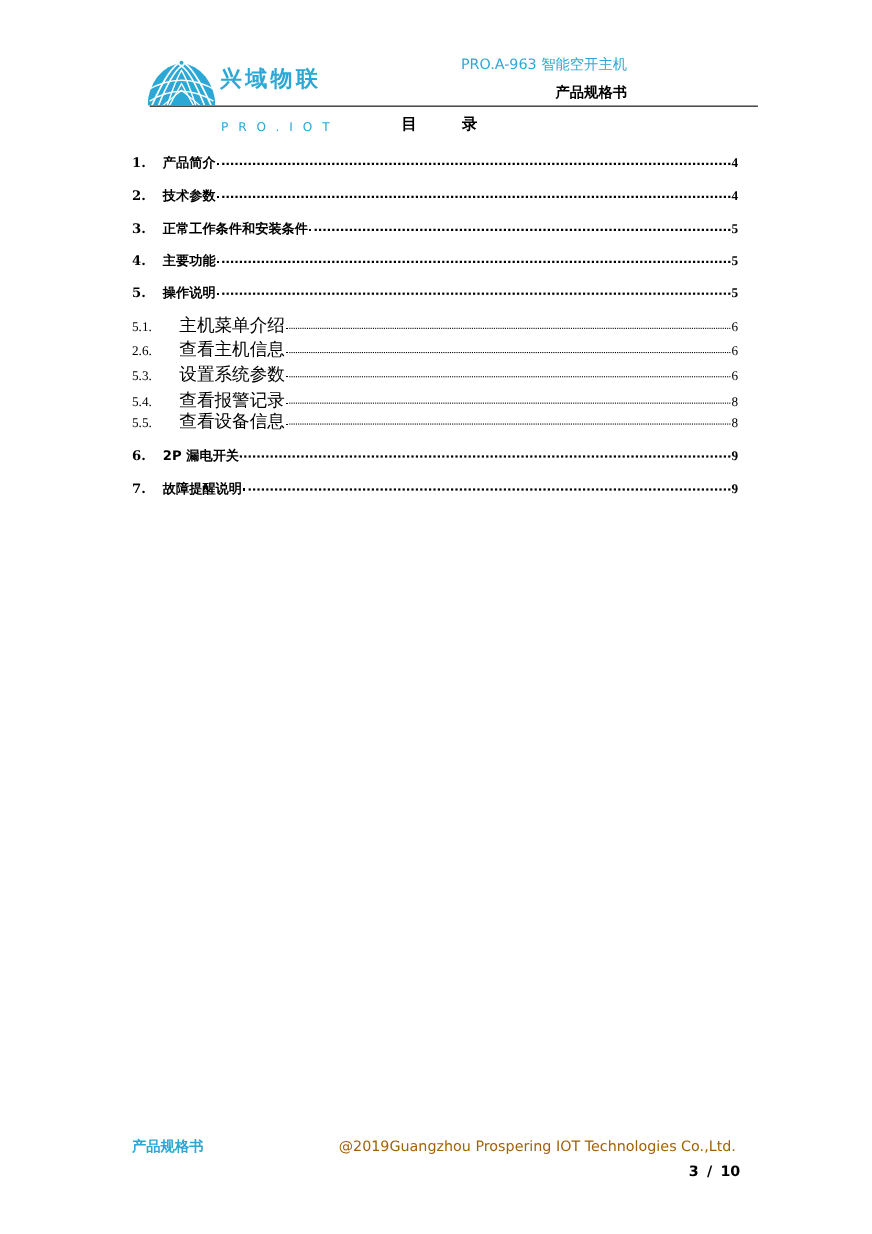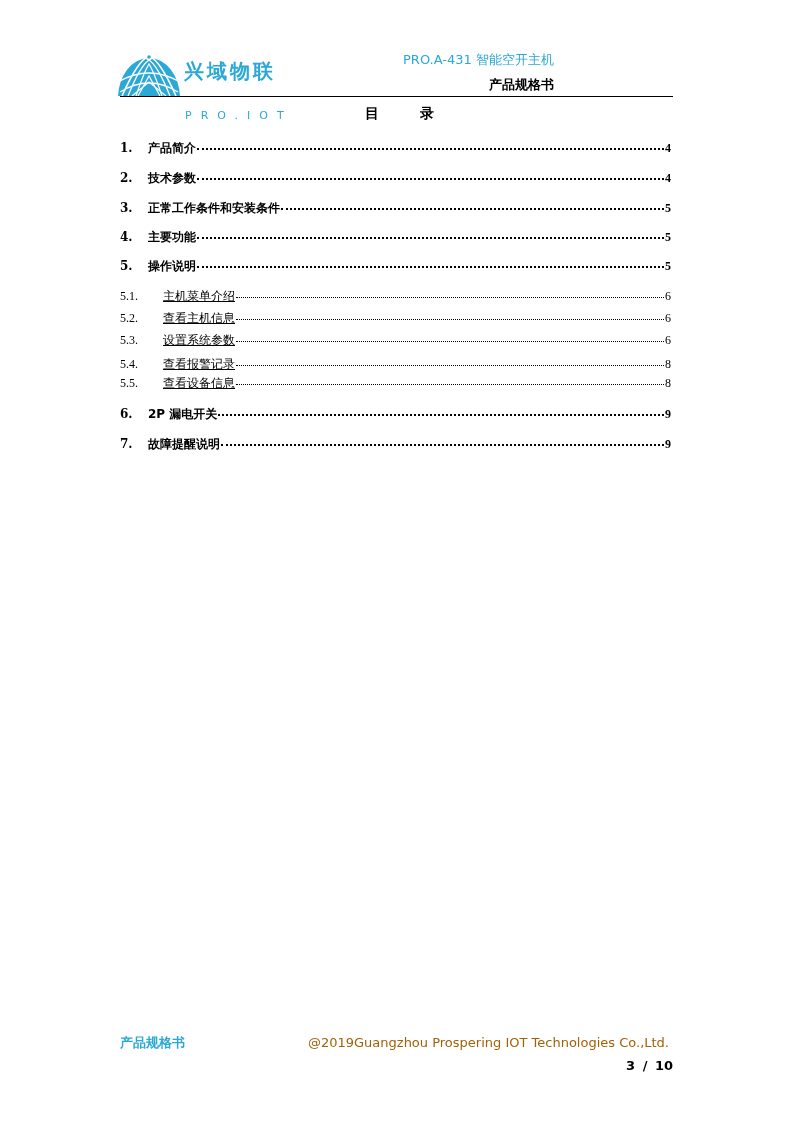--- a/index.html
+++ b/index.html
@@ -11,21 +11,21 @@
     }
     body {
       position: relative;
       font-family: "DejaVu Serif", "Liberation Serif", serif;
       color: #000;
     }
 
     
     .header {
       position: absolute;
-      left: 0; top: 0;
+      left: 16px; top: 0;
       width: 674px; height: 100px; text-align: right;
     }
     .logo {
       position: absolute;
       left: 118px; top: 52px;
       width: 160px; height: 44px;
     }
     .logo-mark {
       position: absolute;
       left: 0; top: 0;
@@ -118,21 +118,21 @@
     .toc-num {
       display: inline-block;
       flex: 0 0 auto;
     }
     .lvl1 .toc-num { width: 28px; font-family: "DejaVu Serif", "Liberation Serif", serif; }
     .lvl2 .toc-num { width: 43px; font-family: "Liberation Serif", "DejaVu Serif", serif; font-size: 12px; }
     .toc-label {
       flex: 0 0 auto;
     }
     .lvl1 .toc-label { font-family: "DejaVu Sans", sans-serif; font-weight: bold; font-size: 12px; }
-    .lvl2 .toc-label { font-family: "DejaVu Serif", serif; font-size: 12px; text-decoration: underline; }
+    .lvl2 .toc-label { font-family: "DejaVu Serif", serif; font-size: 16px; }
     .toc-leader {
       flex: 1 1 auto;
       height: 1px;
       margin: 0 1px;
       border-bottom: 1px dotted #000;
       transform: translateY(-2px);
     }
     .lvl1 .toc-leader { border-bottom: 2px dotted #000; }
     .toc-page {
       flex: 0 0 auto;
@@ -196,21 +196,21 @@
           <path d="M20 44 L31 24 L42 44" fill="none" stroke="#fff" stroke-width="1.2"></path>
           <path d="M14 44 L31 30 L48 44" fill="none" stroke="#fff" stroke-width="1.1"></path>
           <circle cx="31" cy="5" r="3.2" fill="#fff"></circle>
           <circle cx="31" cy="5" r="1.8" fill="#2ba8d6"></circle>
         </g>
       </svg>
     </div>
     <div class="logo-cn">兴域物联</div>
     <div class="logo-en">PRO.IOT</div>
   </div>
-  <div class="header-product">PRO.A-431 智能空开主机</div>
+  <div class="header-product">PRO.A-963 智能空开主机</div>
   <div class="header-doc">产品规格书</div>
   <div class="header-rule"></div>
 </div>
 
 <div class="toc-title">目 录</div>
 
 <div class="toc">
 
   <div class="toc-row lvl1" style="top:140px">
     <span class="toc-num">1.</span>
@@ -243,21 +243,21 @@
     <span class="toc-page">5</span>
   </div>
 
   <div class="toc-row lvl2" style="top:288px">
     <span class="toc-num">5.1.</span>
     <span class="toc-label">主机菜单介绍</span>
     <span class="toc-leader"></span>
     <span class="toc-page">6</span>
   </div>
   <div class="toc-row lvl2" style="top:310px">
-    <span class="toc-num">5.2.</span>
+    <span class="toc-num">2.6.</span>
     <span class="toc-label">查看主机信息</span>
     <span class="toc-leader"></span>
     <span class="toc-page">6</span>
   </div>
   <div class="toc-row lvl2" style="top:332px">
     <span class="toc-num">5.3.</span>
     <span class="toc-label">设置系统参数</span>
     <span class="toc-leader"></span>
     <span class="toc-page">6</span>
   </div>

